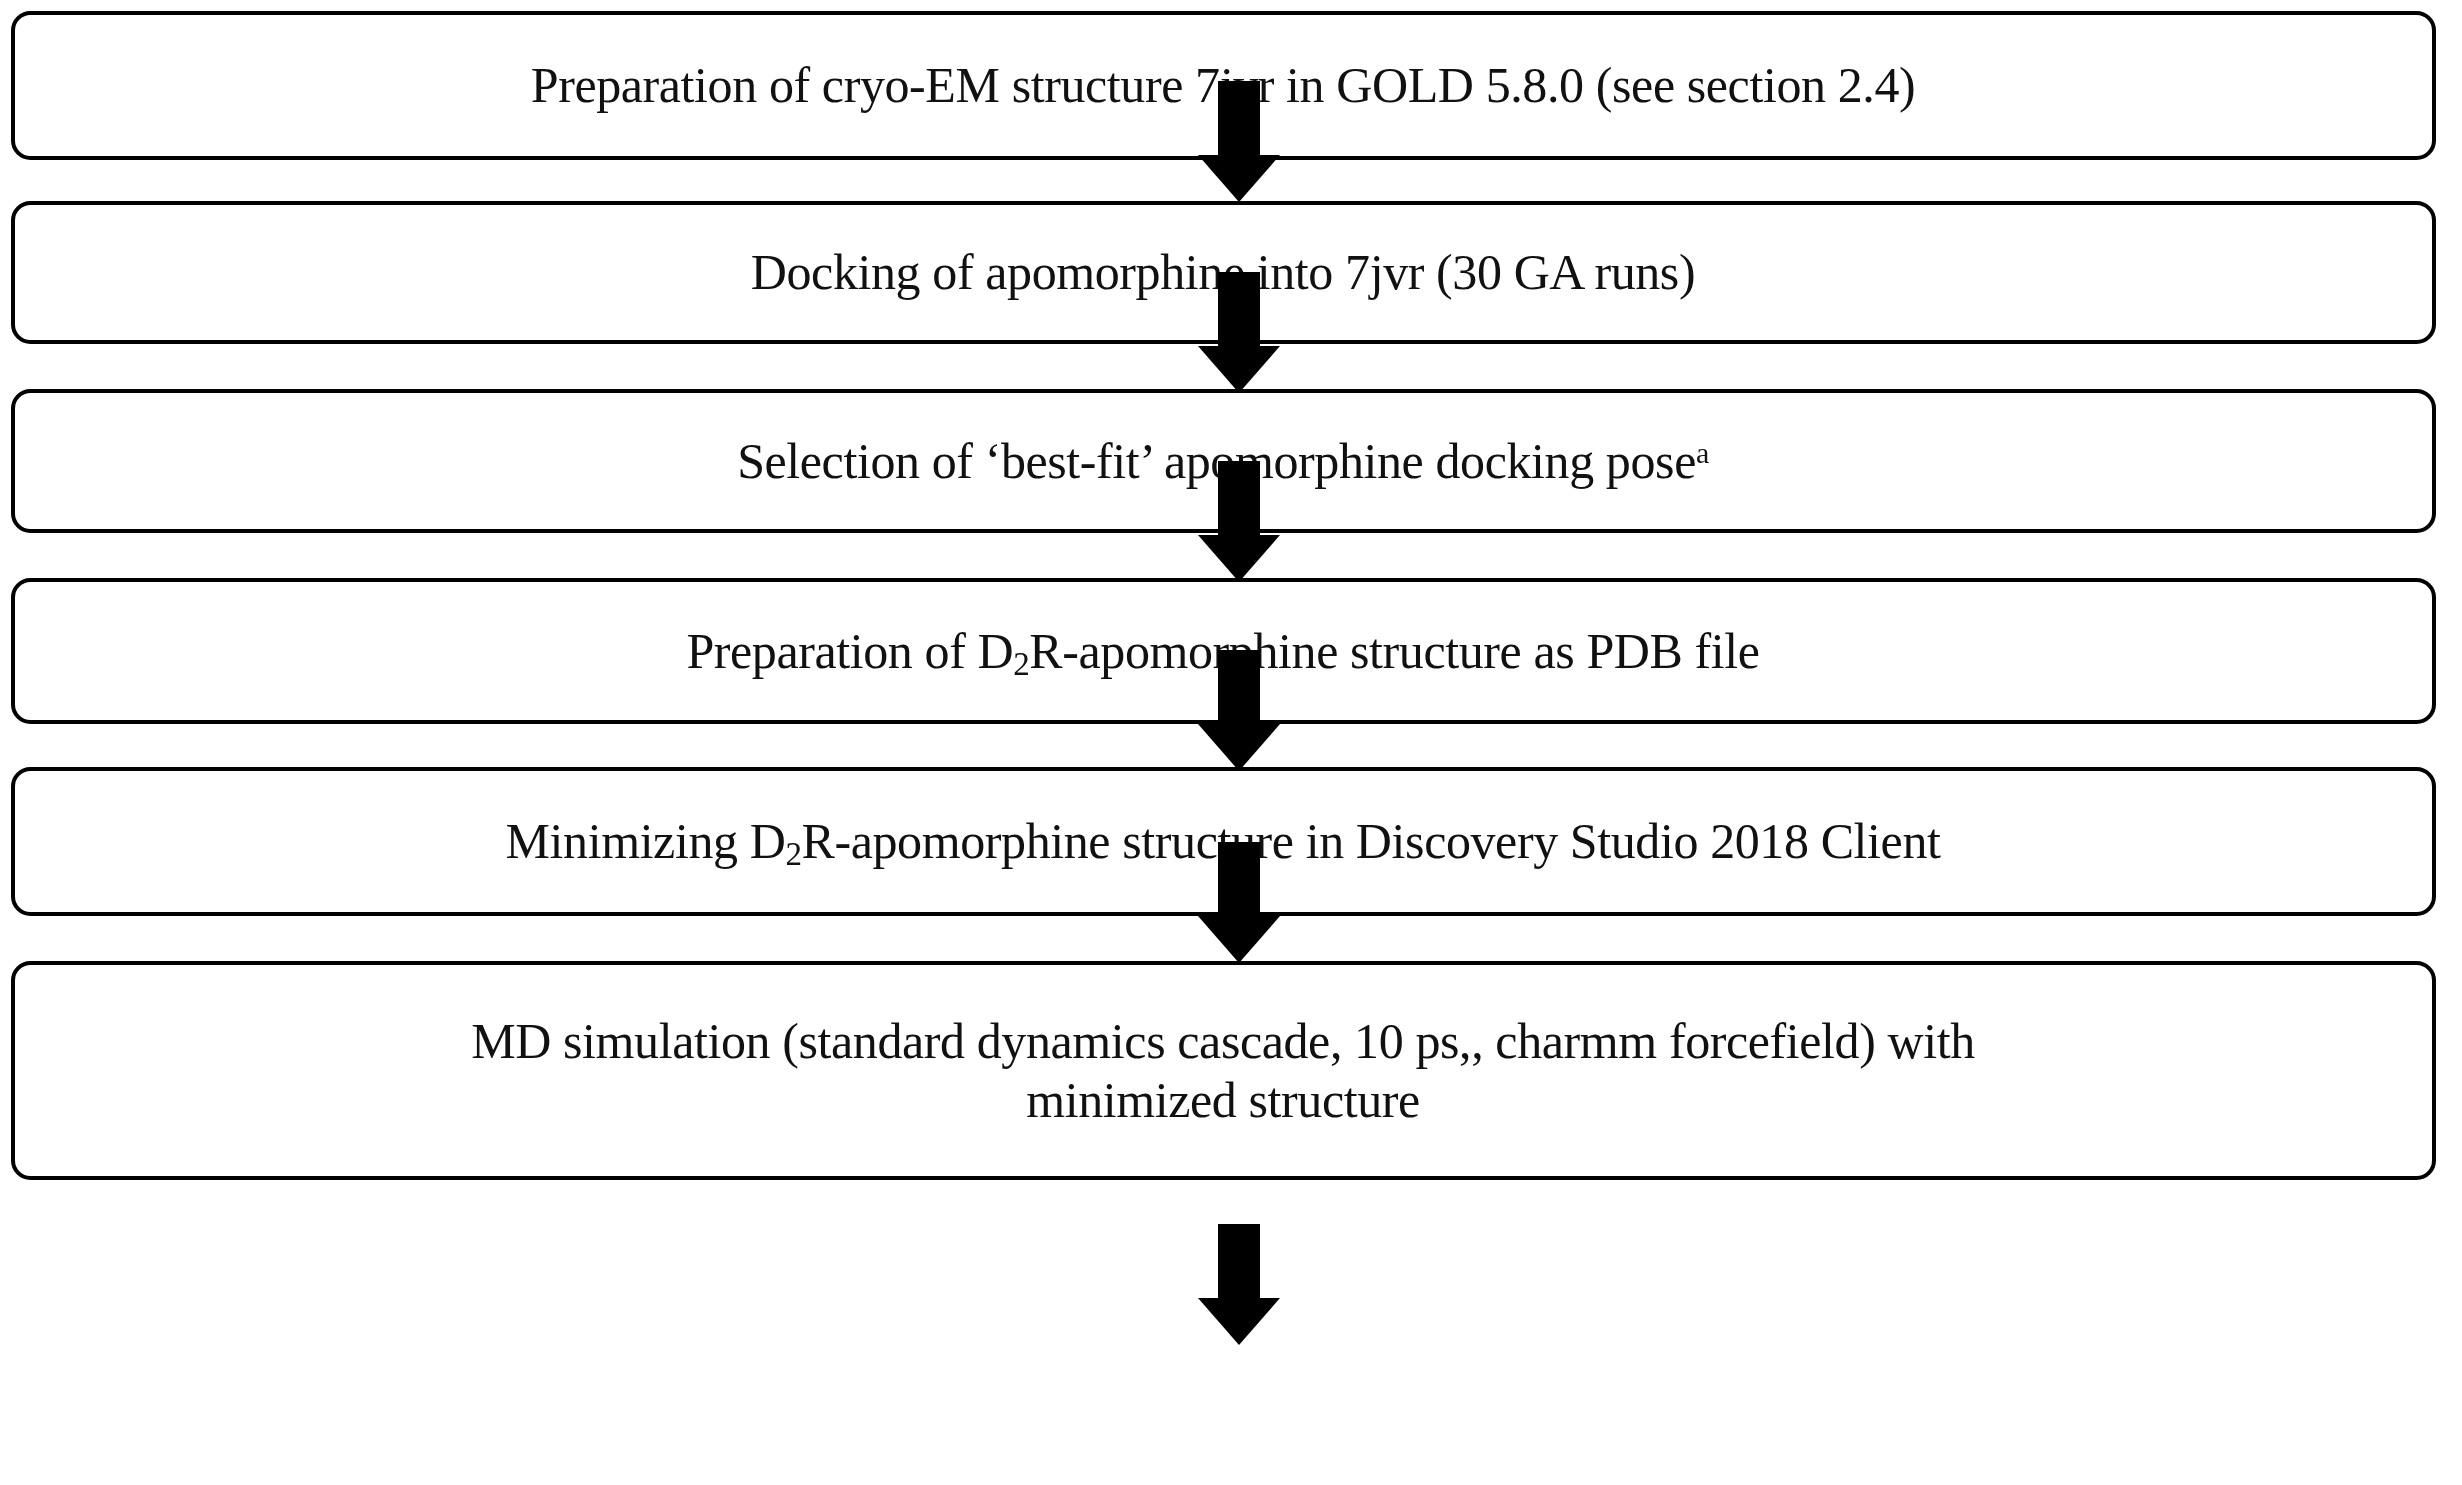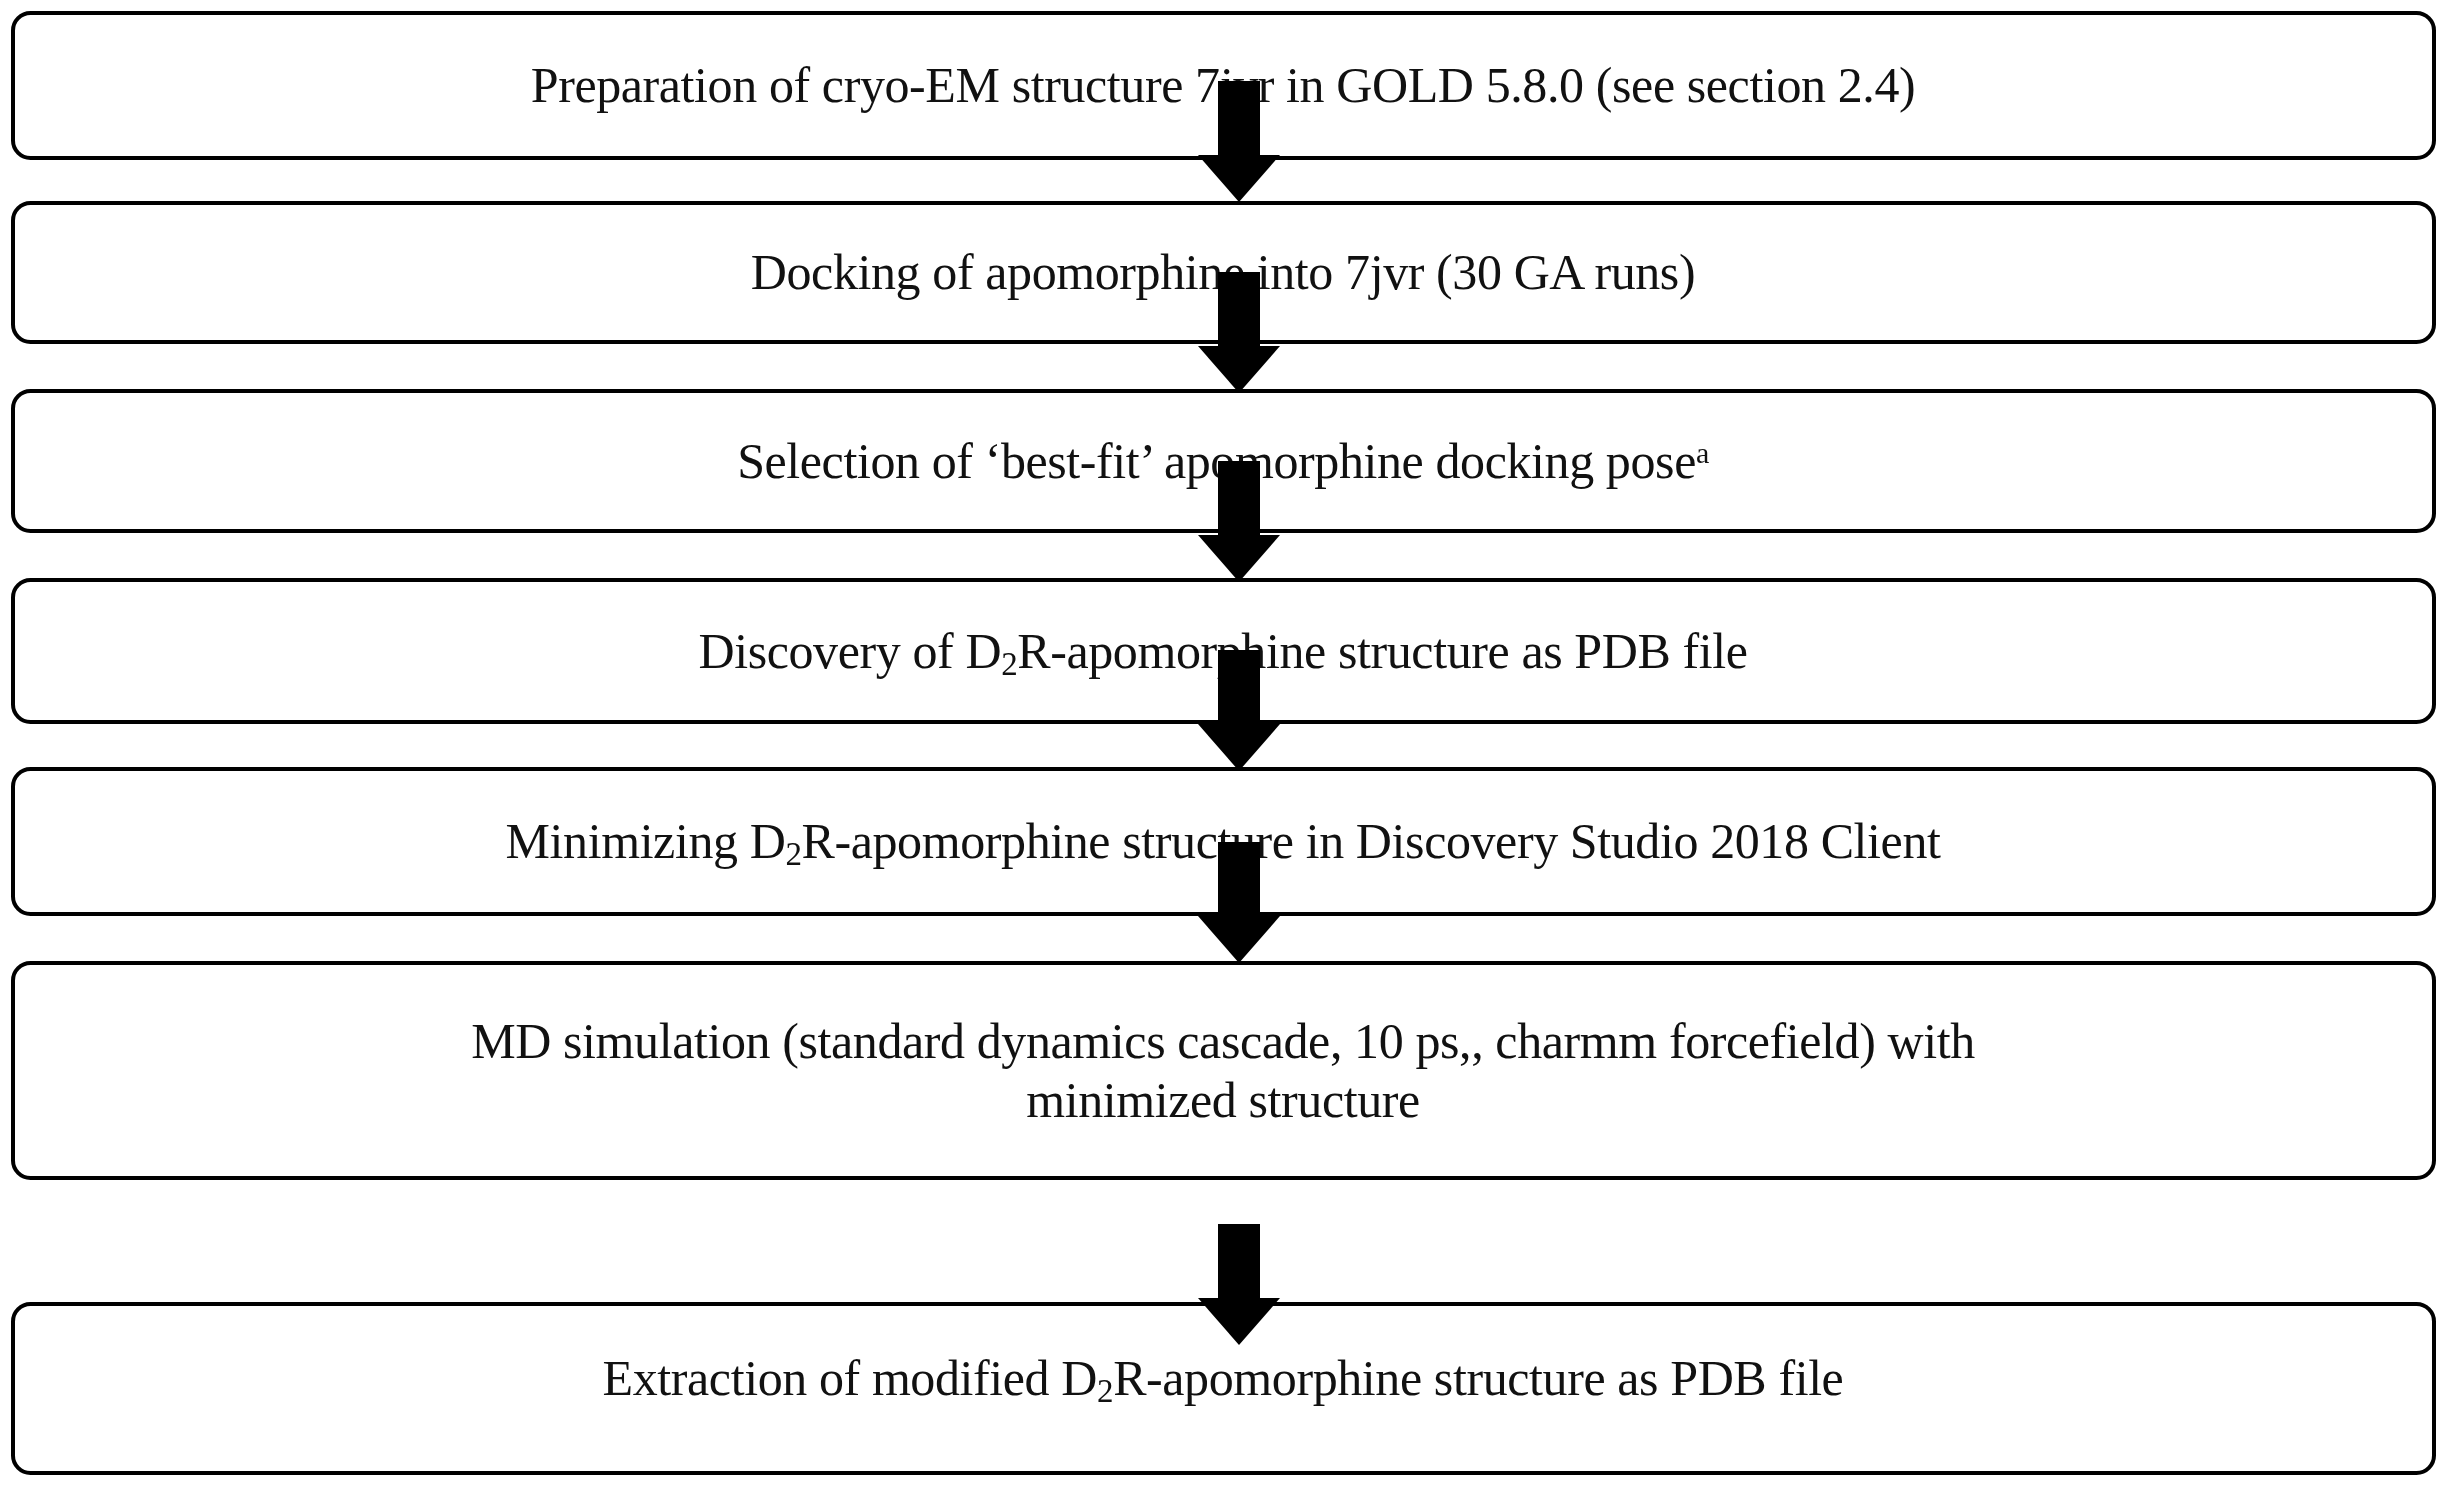--- a/index.html
+++ b/index.html
@@ -100,21 +100,21 @@
   <div class="node" style="top:389px; height:144px;">
     <span class="node-label"><span>Selection of ‘best-fit’ apomorphine docking pose</span><sup>a</sup></span>
   </div>
 
   <div class="arrow" style="left:1239px; top:461px; height:120px;">
     <div class="shaft" style="height:74px;"></div>
     <div class="head" style="top:74px;"></div>
   </div>
 
   <div class="node" style="top:578px; height:146px;">
-    <span class="node-label"><span>Discovery of D</span><sub>2</sub><span>R-apomorphine structure as PDB file</span></span>
+    <span class="node-label"><span>Preparation of D</span><sub>2</sub><span>R-apomorphine structure as PDB file</span></span>
   </div>
 
   <div class="arrow" style="left:1239px; top:650px; height:120px;">
     <div class="shaft" style="height:74px;"></div>
     <div class="head" style="top:74px;"></div>
   </div>
 
   <div class="node" style="top:767px; height:149px;">
     <span class="node-label"><span>Minimizing D</span><sub>2</sub><span>R-apomorphine structure in Discovery Studio 2018 Client</span></span>
   </div>
@@ -127,18 +127,15 @@
   <div class="node" style="top:961px; height:219px;">
     <span class="node-label">MD simulation (standard dynamics cascade, 10 ps,, charmm forcefield) with
 minimized structure</span>
   </div>
 
   <div class="arrow" style="left:1239px; top:1224px; height:120px;">
     <div class="shaft" style="height:74px;"></div>
     <div class="head" style="top:74px;"></div>
   </div>
 
-  <div class="node" style="top:1302px; height:173px;">
-    <span class="node-label" style="margin-top:-19.5px;"><span>Extraction of modified D</span><sub>2</sub><span>R-apomorphine structure as PDB file</span></span>
-  </div>
 
 </div>
 
 
 </body></html>

